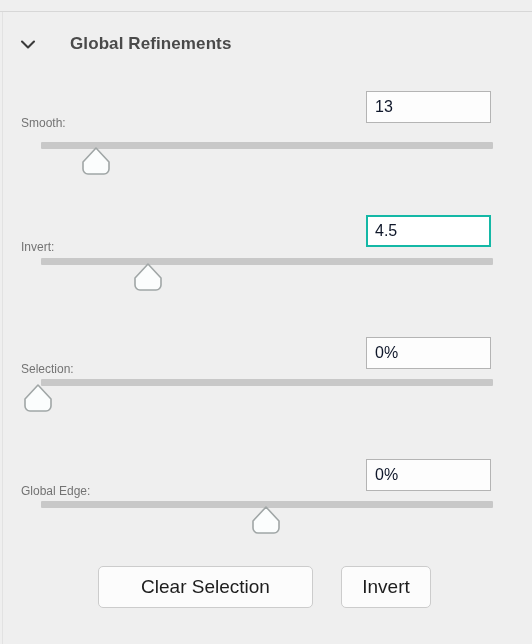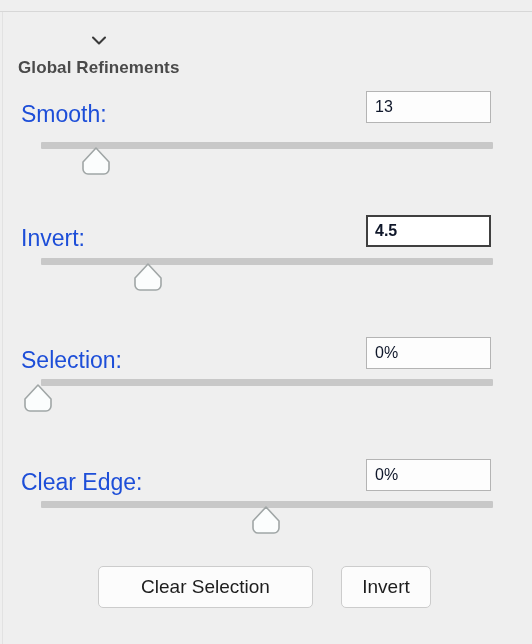--- a/index.html
+++ b/index.html
@@ -39,23 +39,22 @@
   }
 
   
   .section-header {
     position: absolute;
     left: 18px;
     top: 30px;
     height: 28px;
     display: flex;
     align-items: center;
-    gap: 8px;
+    gap: 32px;
     cursor: default;
-    flex-direction: column;
   }
   .chevron-icon {
     width: 20px;
     height: 20px;
     display: block;
   }
   .section-title {
     font-size: 17px;
     font-weight: bold;
     color: #4a4a4a;
@@ -65,46 +64,45 @@
 
   
   .row {
     position: absolute;
     left: 0;
     width: 532px;
   }
   .row-label {
     position: absolute;
     left: 21px;
-    top: 1px;
-    font-size: 23px;
-    color: #1d4ed8;
+    top: 16px;
+    font-size: 12px;
+    color: #737373;
     white-space: nowrap;
   }
   .value-input {
     position: absolute;
     left: 366px;
     top: -9px;
     width: 125px;
     height: 32px;
     box-sizing: border-box;
     background: #fdfdfd;
     border: 1px solid #b4b4b4;
     border-radius: 0;
     font-family: "Liberation Sans", sans-serif;
     font-size: 16px;
     color: #0f172a;
     padding: 0 0 0 8px;
     outline: none;
   }
   .value-input.focused {
-    border: 2px solid #404040;
+    border: 2px solid #14b8a6;
     background: #ffffff;
     padding-left: 7px;
-    font-weight: bold;
   }
 
   .slider {
     position: absolute;
     left: 0;
     width: 532px;
     height: 36px;
   }
   .track {
     position: absolute;
@@ -206,21 +204,21 @@
   <div class="slider" style="top:379px;">
     <div class="track"></div>
     <span class="handle" style="left:38px;">
       <svg width="32" height="30" viewBox="0 0 32 30" aria-hidden="true">
         <path d="M16 2 L29 16 L29 23 A5 5 0 0 1 24 28 L8 28 A5 5 0 0 1 3 23 L3 16 Z" fill="#fbfdfd" stroke="#a0a6a6" stroke-width="1.6" stroke-linejoin="round"></path>
       </svg>
     </span>
   </div>
 
   <div class="row" style="top:468px;">
-    <span class="row-label">Clear Edge:</span>
+    <span class="row-label">Global Edge:</span>
     <input class="value-input" type="text" value="0%" style="">
   </div>
   <div class="slider" style="top:501px;">
     <div class="track"></div>
     <span class="handle" style="left:266px;">
       <svg width="32" height="30" viewBox="0 0 32 30" aria-hidden="true">
         <path d="M16 2 L29 16 L29 23 A5 5 0 0 1 24 28 L8 28 A5 5 0 0 1 3 23 L3 16 Z" fill="#fbfdfd" stroke="#a0a6a6" stroke-width="1.6" stroke-linejoin="round"></path>
       </svg>
     </span>
   </div>

